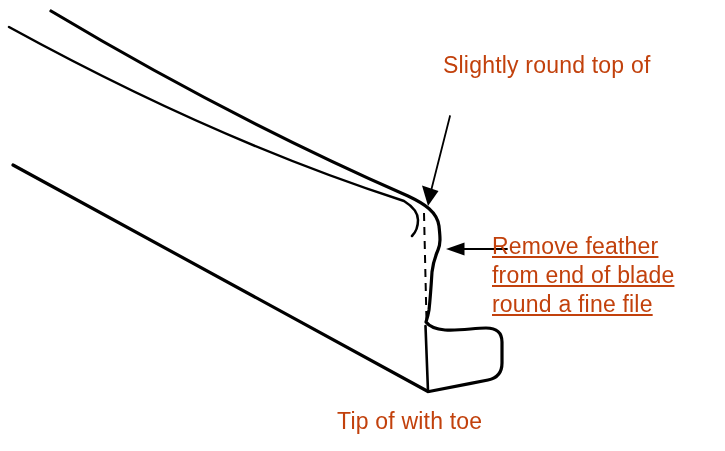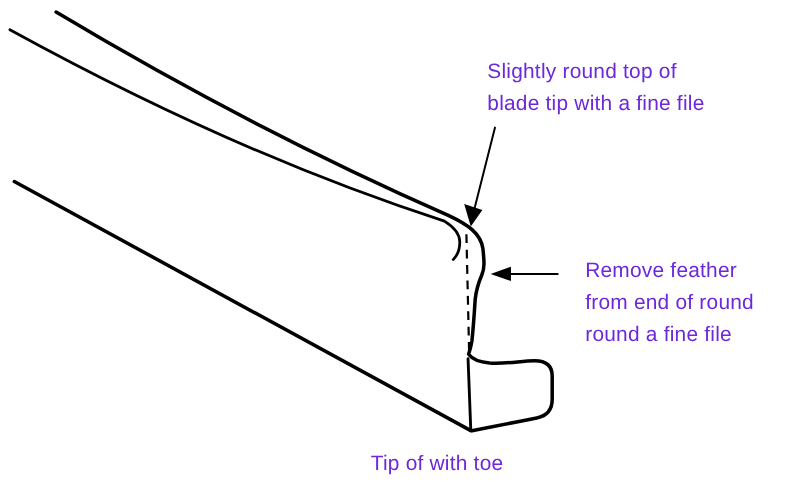--- a/index.html
+++ b/index.html
@@ -16,28 +16,28 @@
     font-family: "Liberation Sans", sans-serif;
     color: #000000;
   }
   .lineart {
     position: absolute;
     left: 0;
     top: 0;
   }
   .label {
     position: absolute;
-    font-size: 19px;
+    font-size: 23px;
     line-height: 29px;
-    color: #6d28d9;
+    color: #c2410c;
     white-space: nowrap;
     letter-spacing: 0.2px;
   }
   .label-round-tip   { left: 443px; top: 51px; }
-  .label-remove-feather { left: 532px; top: 232px; }
+  .label-remove-feather { left: 492px; top: 232px; text-decoration: underline; }
   .label-toe-tip     { left: 337px; top: 407px; }
 </style>
 </head>
 <body>
 
 <div class="figure">
 
   <svg class="lineart" width="725" height="451" viewBox="0 0 725 451" fill="none" stroke="#000000" stroke-linecap="round" stroke-linejoin="round">
 
     <path stroke-width="3.2" d="M 51,11
@@ -71,26 +71,25 @@
     </g>
 
     <g>
       <path stroke-width="1.8" d="M 507,249 L 462,249"></path>
       <polygon points="446,249 464.5,242.5 464.5,255.5" fill="#000000" stroke="none"></polygon>
     </g>
   </svg>
 
   <div class="label label-round-tip">
     <div>Slightly round top of</div>
-    <div>blade tip with a fine file</div>
   </div>
 
   <div class="label label-remove-feather">
     <div>Remove feather</div>
-    <div>from end of round</div>
+    <div>from end of blade</div>
     <div>round a fine file</div>
   </div>
 
   <div class="label label-toe-tip">
     <div>Tip of with toe</div>
   </div>
 
 </div>
 
 </body></html>

